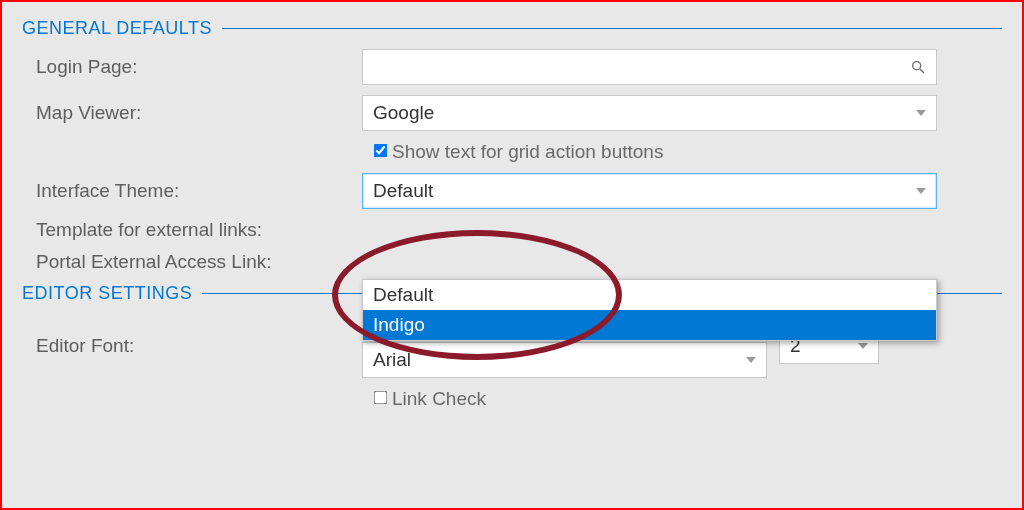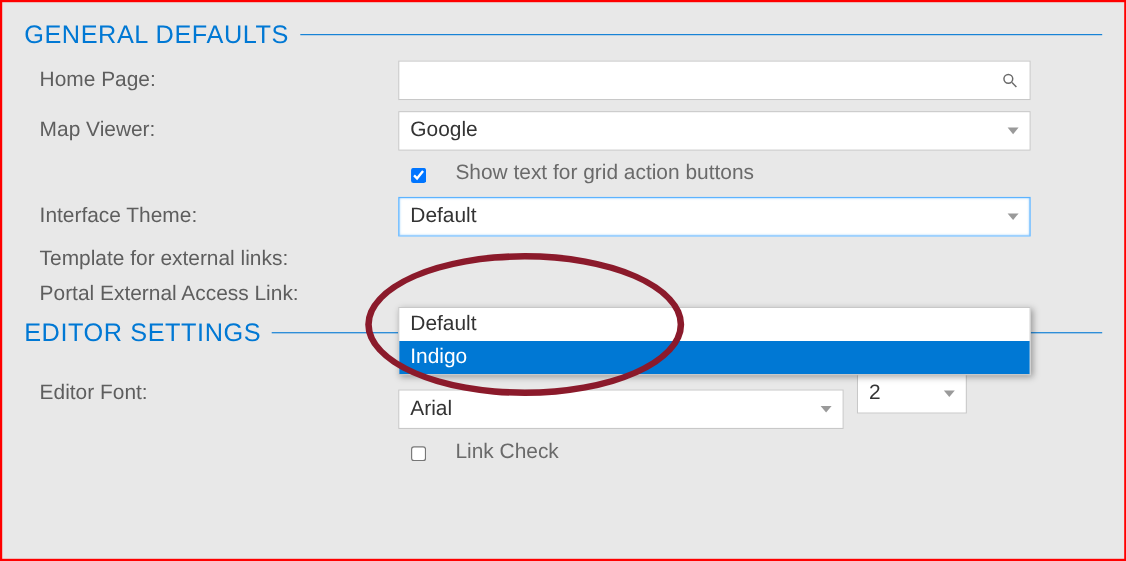--- a/index.html
+++ b/index.html
@@ -14,21 +14,21 @@
   .outer {
     border: 2px solid #ff0000;
     width: 1024px;
     height: 510px;
     padding: 10px 20px 20px 20px;
     background: #e8e8e8;
     position: relative;
   }
   .section-header {
     color: #0078d4;
-    font-size: 23px;
+    font-size: 18px;
     letter-spacing: 0.5px;
     display: flex;
     align-items: center;
     margin: 6px 0 10px 0;
   }
   .section-header .line {
     flex: 1;
     height: 1px;
     background: #0078d4;
     margin-left: 10px;
@@ -73,24 +73,24 @@
   }
   .caret {
     width: 0; height: 0;
     border-left: 5px solid transparent;
     border-right: 5px solid transparent;
     border-top: 6px solid #9a9a9a;
   }
   .checkrow {
     margin-left: 340px;
     display: flex;
-    align-items: flex-end;
+    align-items: flex-start;
     color: #6a6a6a;
     font-size: 19px;
-    gap: 24px;
+    gap: 2px;
     padding-left: 8px;
   }
   .checkrow input { transform: scale(1.05); }
   .active-select {
     border: 1px solid #5cb3ff;
     box-shadow: 0 0 2px #5cb3ff inset;
   }
   .dropdown {
     position: absolute;
     left: 360px;
@@ -122,21 +122,21 @@
 <body>
 
 <div class="outer">
 
   <div class="section-header">
     <span>GENERAL DEFAULTS</span>
     <span class="line"></span>
   </div>
 
   <div class="row">
-    <div class="label">Home Page:</div>
+    <div class="label">Login Page:</div>
     <div class="field-wrap">
       <div class="field">
         <span></span>
         <svg class="icon-search" viewBox="0 0 24 24" fill="none" stroke="#6a6a6a" stroke-width="2">
           <circle cx="10" cy="10" r="6"></circle>
           <line x1="15" y1="15" x2="21" y2="21"></line>
         </svg>
       </div>
     </div>
   </div>

